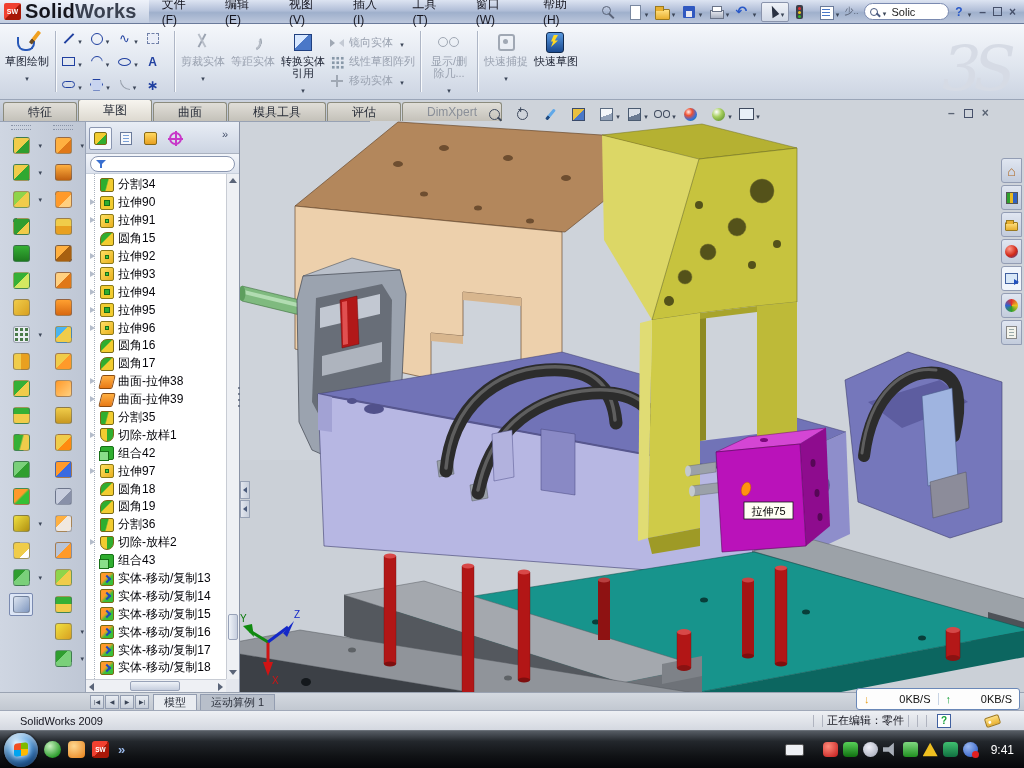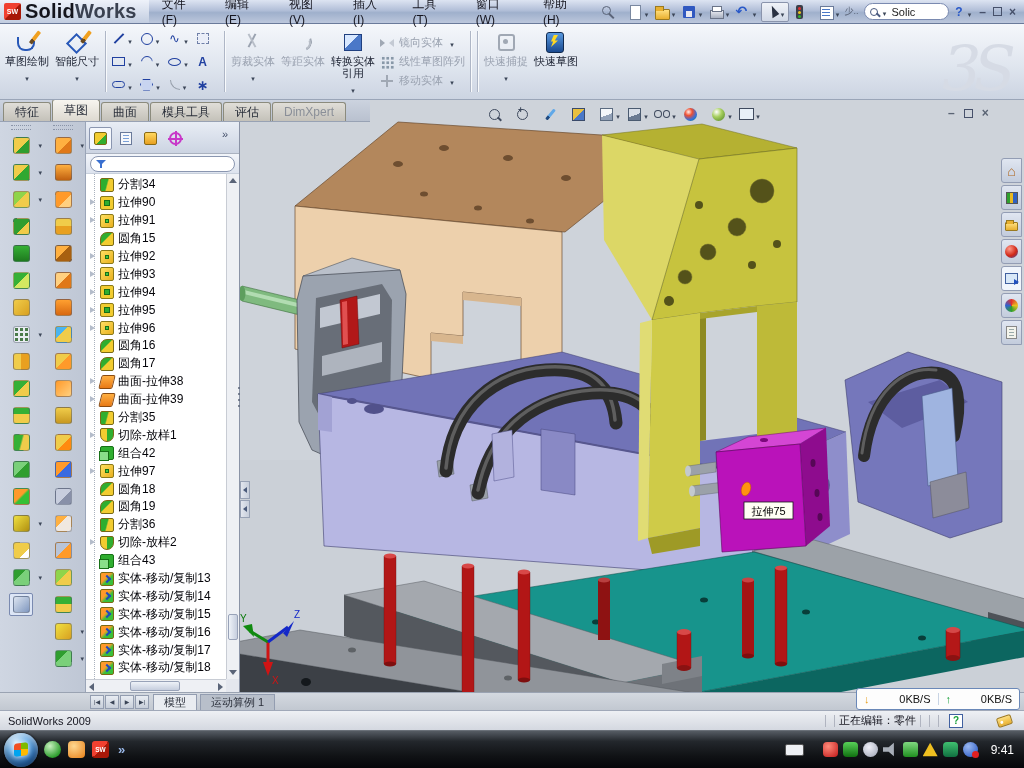--- a/index.html
+++ b/index.html
@@ -85,21 +85,21 @@
 .srow{display:flex;align-items:center;gap:5px;font-size:11px;color:#9aa2b0}
 .sico{width:14px;height:14px;position:relative;flex:none}
 .s-mirror::before{content:"";position:absolute;left:0;top:3px;border-top:4px solid transparent;border-bottom:4px solid transparent;border-left:5px solid #a0a8b4}
 .s-mirror::after{content:"";position:absolute;right:0;top:3px;border-top:4px solid transparent;border-bottom:4px solid transparent;border-right:5px solid #c4cad4}
 .s-pattern{background:radial-gradient(#8898a8 1.3px,transparent 1.4px) 1px 1px/4.5px 4.5px}
 .s-move::before{content:"";position:absolute;left:6px;top:1px;width:2px;height:12px;background:#a0a8b4}
 .s-move::after{content:"";position:absolute;left:1px;top:6px;width:12px;height:2px;background:#a0a8b4}
 .wm{position:absolute;right:16px;top:14px;font-family:"DejaVu Serif","Liberation Serif",serif;font-style:italic;font-size:62px;color:#d6dbe5;letter-spacing:-8px;z-index:0;line-height:1}
 
 .tabrow{position:absolute;top:100px;left:0;width:370px;height:22px;background:linear-gradient(#ccd3df,#b9c1cf);display:flex;align-items:flex-end;padding-left:3px;z-index:7;border-bottom:1px solid #98a2b4}
-.rtab{height:19px;padding:0 11px;font-size:12px;color:#2a2f3a;background:linear-gradient(#e0ded8,#c4c1b9);border:1px solid #8b8b7d;border-bottom:none;border-radius:3px 3px 0 0;display:flex;align-items:center;margin-right:1px;white-space:nowrap}
+.rtab{height:19px;padding:0 24px;font-size:12px;color:#2a2f3a;background:linear-gradient(#e0ded8,#c4c1b9);border:1px solid #8b8b7d;border-bottom:none;border-radius:3px 3px 0 0;display:flex;align-items:center;margin-right:1px;white-space:nowrap}
 .rtab.active{background:linear-gradient(#f7f5ef,#ddd9d0);height:22px;position:relative;z-index:2}
 .rtab.muted{color:#8a8f98}
 
 .leftbar{position:absolute;top:122px;left:0;width:86px;height:570px;background:linear-gradient(90deg,#cfd6e2,#bfc7d5);border-right:1px solid #9aa5b8;z-index:6;display:flex}
 .lcol{width:42px;display:flex;flex-direction:column;align-items:center;padding-top:3px}
 .grip{width:20px;height:5px;border-top:1px dotted #8a94a8;border-bottom:1px dotted #8a94a8;margin-bottom:4px}
 .ltool{width:24px;height:23px;margin-bottom:4px;display:flex;align-items:center;justify-content:center;position:relative;flex:none}
 .ltool .lic{width:17px;height:17px;border:1px solid rgba(80,90,110,.5);border-radius:3px}
 .ltool.hasdd::after{content:"▾";position:absolute;right:-9px;top:8px;font-size:7px;color:#3c4658}
 .ltool.active{background:#dde6f6;border:1px solid #7a8ab0;border-radius:2px}
@@ -193,21 +193,21 @@
 .netcell{flex:1;display:flex;align-items:center;justify-content:space-between;padding:0 7px}
 .netcell+.netcell{border-left:1px solid #c8d4e4}
 .net-down{color:#e8a020;font-weight:bold}
 .net-up{color:#18a038;font-weight:bold}
 
 .modeltabs{position:absolute;left:0;top:692px;width:1024px;height:18px;background:linear-gradient(#d4d9e0,#c2c8d1);border-top:1px solid #9aa3b2;display:flex;align-items:center;z-index:7;padding-left:90px}
 .mnav{width:14px;height:14px;background:linear-gradient(#e8ecf2,#c8cfda);border:1px solid #939db0;font-size:6px;color:#3a4456;display:flex;align-items:center;justify-content:center;margin-right:1px}
 .mtab{height:16px;padding:0 10px;font-size:11px;display:flex;align-items:center;border:1px solid #939db0;border-bottom:none;background:#b8bfca;color:#2a2f3a;margin-left:3px;white-space:nowrap}
 .mtab.active{background:#e9ecf1}
 
-.statusbar{position:absolute;left:0;top:710px;width:1024px;height:20px;background:linear-gradient(#eef0f4,#d4d8e0);border-top:1px solid #a0a8b8;display:flex;align-items:center;font-size:11px;color:#15151f;z-index:10;padding:0 8px}
+.statusbar{position:absolute;left:0;top:710px;width:1024px;height:20px;background:linear-gradient(#eef0f4,#d4d8e0);border-top:1px solid #a0a8b8;display:flex;align-items:center;font-size:11px;color:#15151f;z-index:10;padding:0 20px}
 .sep{width:1px;height:12px;background:#b0b4c0;margin:0 4px}
 .sright{margin-left:auto;display:flex;align-items:center}
 .helpbox{width:14px;height:14px;background:#fff;border:1px solid #4060a0;color:#18a038;font-weight:bold;font-size:10px;display:flex;align-items:center;justify-content:center;margin:0 6px}
 .tag{width:15px;height:10px;background:linear-gradient(#ffe080,#e8b030);border:1px solid #a07818;border-radius:2px;transform:rotate(-18deg);position:relative;margin-left:28px;margin-right:4px}
 .tag::after{content:"";position:absolute;left:2px;top:3px;width:3px;height:3px;background:#fff;border-radius:50%}
 
 .taskbar{position:absolute;left:0;top:730px;width:1024px;height:38px;background:linear-gradient(#565c64,#23272c 28%,#101215 68%,#05060a);z-index:20;display:flex;align-items:center;padding:0 4px;border-top:1px solid #6a7078}
 .orb{width:34px;height:34px;border-radius:50%;background:radial-gradient(circle at 35% 28%,#d8ecfa,#6cb0e8 35%,#2a6cb4 68%,#0c3a72);box-shadow:inset 0 -5px 8px rgba(0,0,0,.35),inset 0 3px 5px rgba(255,255,255,.55),0 0 3px #000;display:flex;align-items:center;justify-content:center;margin-right:6px;flex:none}
 .flag{width:14px;height:13px;border-radius:3px;background:conic-gradient(from -90deg,#f25022 0 25%,#7fba00 0 50%,#ffb900 0 75%,#00a4ef 0);box-shadow:0 0 5px rgba(255,255,255,.8);transform:skewY(-6deg)}
 .ql{display:flex;align-items:center;gap:7px;margin-right:10px}
@@ -506,25 +506,20 @@
     <span>×</span>
   </span>
 </div>
 
 <div class="cmdbar">
   <div class="cbtn">
     <span class="cico cb-sketch"></span>
     <span class="clabel">草图绘制</span>
       <i class="dd"></i>
   </div>
-  <div class="cbtn">
-    <span class="cico cb-dim"></span>
-    <span class="clabel">智能尺寸</span>
-      <i class="dd"></i>
-  </div>
   <div class="vsep"></div>
   <div class="sgrid">
 
       <span class="sgitem">
         <i class="si i-line"></i>
         <i class="dd"></i>
       </span>
 
       <span class="sgitem">
         <i class="si i-circle"></i>
@@ -606,20 +601,25 @@
       <span class="sico s-pattern"></span>
       <span>线性草图阵列</span>
     </div>
     <div class="srow">
       <span class="sico s-move"></span>
       <span>移动实体</span>
         <i class="dd"></i>
     </div>
   </div>
   <div class="vsep"></div>
+  <div class="cbtn disabled">
+    <span class="cico cb-dispdel"></span>
+    <span class="clabel">显示/删除几...</span>
+      <i class="dd"></i>
+  </div>
   <div class="vsep"></div>
   <div class="cbtn disabled">
     <span class="cico cb-snap"></span>
     <span class="clabel">快速捕捉</span>
       <i class="dd"></i>
   </div>
   <div class="cbtn">
     <span class="cico cb-quick"></span>
     <span class="clabel">快速草图</span>
   </div>

